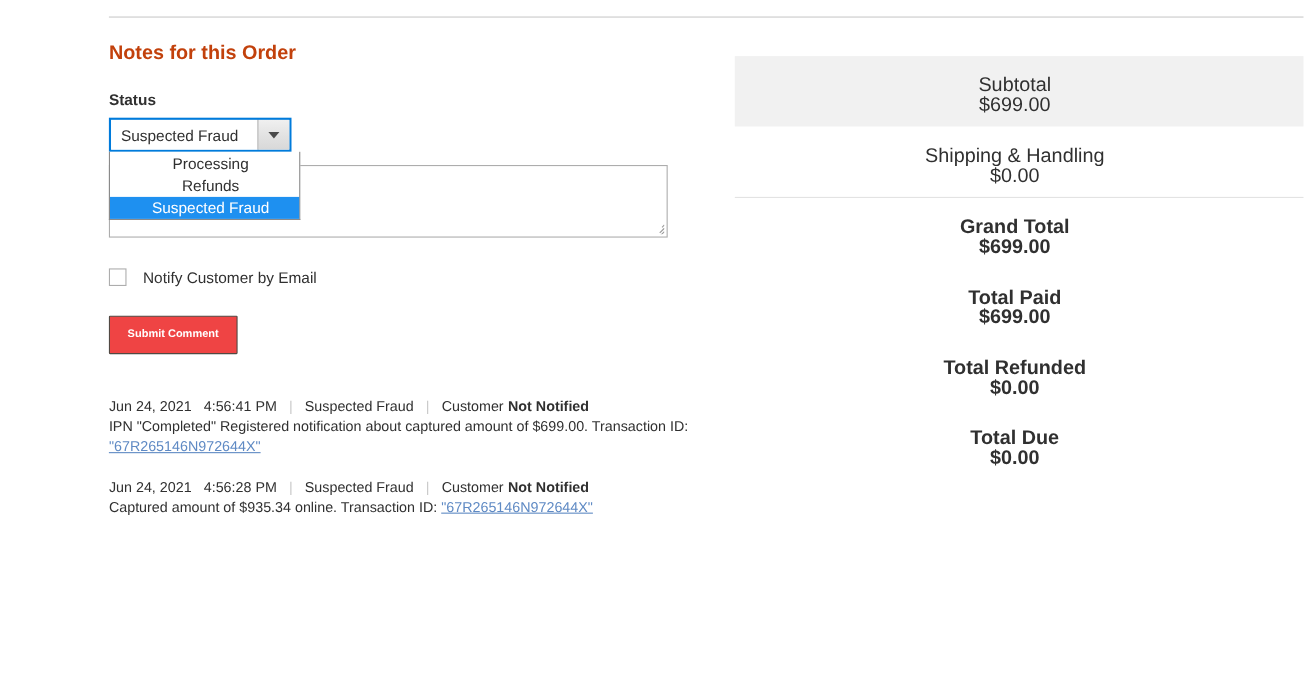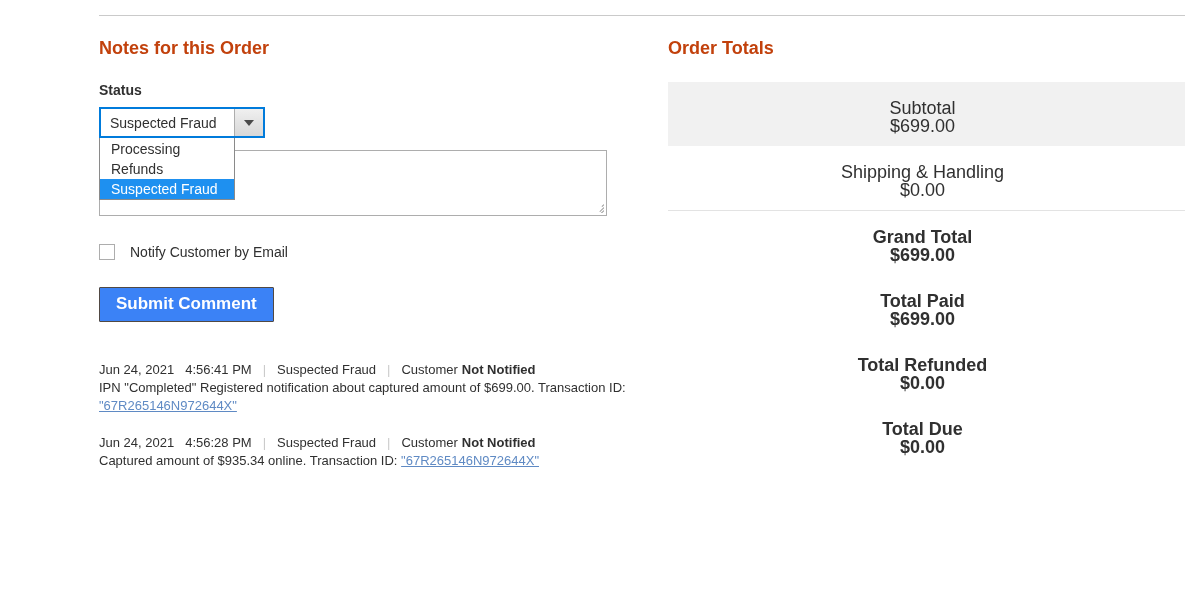--- a/index.html
+++ b/index.html
@@ -104,29 +104,30 @@
     height: 0;
     border-left: 5px solid transparent;
     border-right: 5px solid transparent;
     border-top: 6px solid #4a4a4a;
   }
 
   .select-options {
     position: absolute;
     left: 0;
     top: 31px;
-    width: 136px;
+    width: 174px;
     background: #ffffff;
     border: 1px solid #8a8a8a;
     border-top: none;
     box-sizing: border-box;
     z-index: 20;
     padding: 1px 0 0 0;
     margin: 0;
     list-style: none;
+    text-align: center;
   }
   .select-option {
     font-size: 14px;
     line-height: 20px;
     padding: 0 0 0 11px;
     color: #303030;
     white-space: nowrap;
   }
   .select-option.selected {
     background: #1e90f0;
@@ -183,25 +184,25 @@
     margin-left: 15px;
     font-size: 14px;
     color: #303030;
     line-height: 16px;
   }
 
   
   .submit-btn {
     display: inline-block;
     margin-top: 27px;
-    background: #3b82f6;
+    background: #ef4444;
     color: #ffffff;
     border: 1px solid #514943;
     font-family: "Liberation Sans", sans-serif;
-    font-size: 17px;
+    font-size: 10px;
     font-weight: 700;
     line-height: 16px;
     padding: 8px 16px 9px 16px;
     cursor: pointer;
     border-radius: 1px;
   }
 
   
   .history { margin-top: 39px; width: 560px; }
   .history-item { margin-bottom: 19px; }
@@ -298,21 +299,20 @@
           </div>
           <div class="history-item">
             <div class="history-meta"><span class="date">Jun 24, 2021</span><span class="time">4:56:28 PM</span><span class="sep">|</span><span class="status">Suspected Fraud</span><span class="sep">|</span><span class="cust">Customer</span><span class="notified">Not Notified</span></div>
             <div class="history-text"><span>Captured amount of $935.34 online. Transaction ID: </span><a class="txn-link" href="#">"67R265146N972644X"</a><span></span></div>
           </div>
         </div>
 
     </div>
 
     <div class="col-right">
-      <h2 class="section-title">Order Totals</h2>
       <div class="totals" id="totals-list">
           <div class="total-row shaded">
             <span class="label">Subtotal</span>
             <span class="value">$699.00</span>
           </div>
           <div class="total-row">
             <span class="label">Shipping &amp; Handling</span>
             <span class="value">$0.00</span>
           </div>
           <div class="total-row bordered strong">

